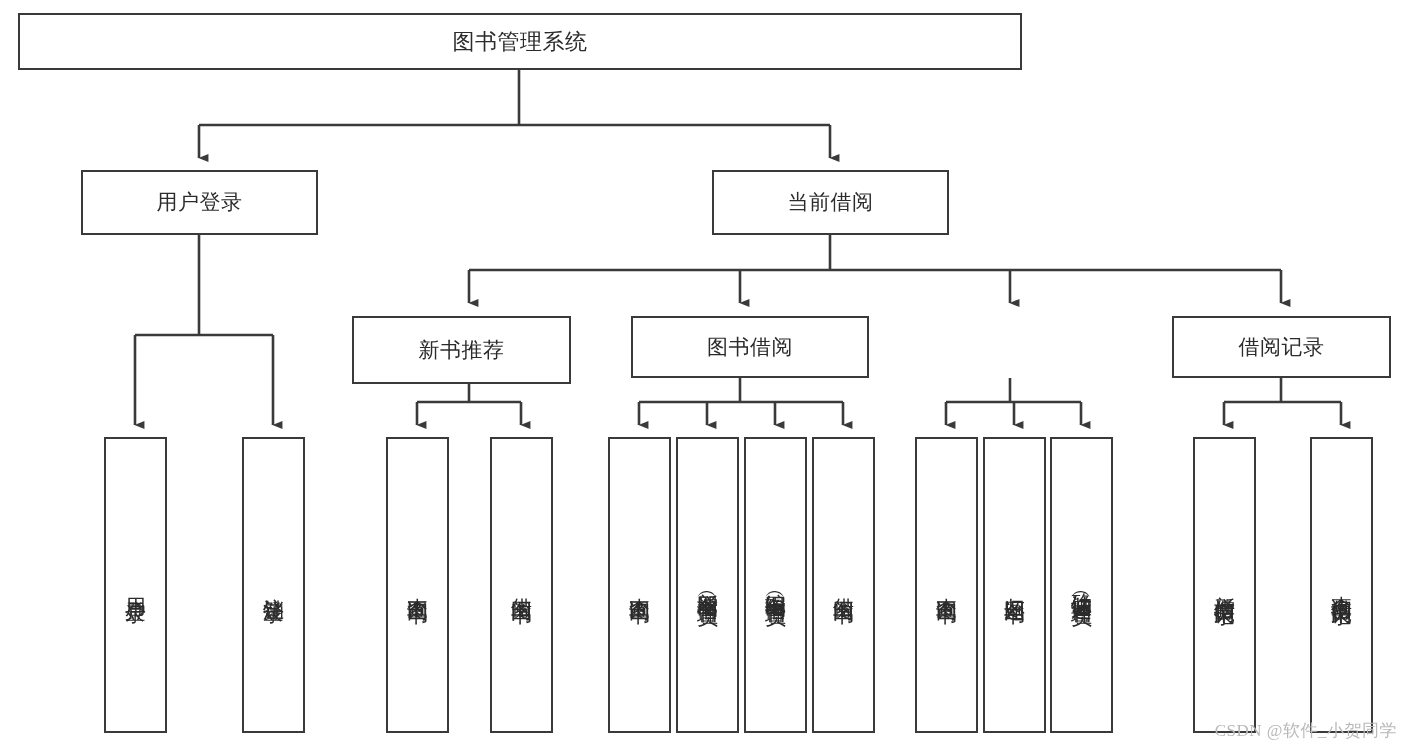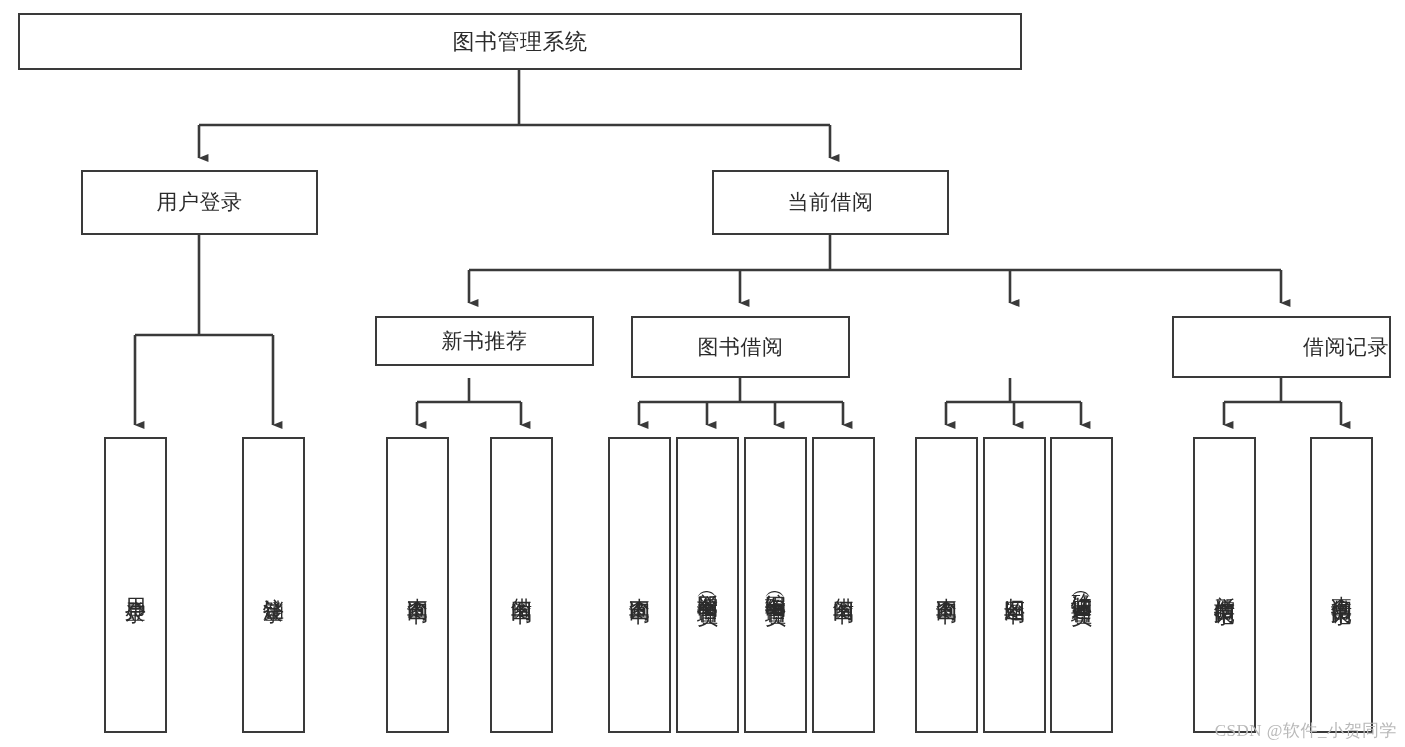--- a/index.html
+++ b/index.html
@@ -139,27 +139,27 @@
     <span class="lbl">图书管理系统</span>
   </div>
 
   <div class="node horiz" style="left:81px; top:170px; width:237px; height:65px;">
     <span class="lbl">用户登录</span>
   </div>
   <div class="node horiz" style="left:712px; top:170px; width:237px; height:65px;">
     <span class="lbl">当前借阅</span>
   </div>
 
-  <div class="node horiz" style="left:375px; top:316px; width:219px; height:50px;">
+  <div class="node horiz" style="left:352px; top:316px; width:219px; height:68px;">
     <span class="lbl">新书推荐</span>
   </div>
-  <div class="node horiz" style="left:631px; top:316px; width:219px; height:62px;">
+  <div class="node horiz" style="left:631px; top:316px; width:238px; height:62px;">
     <span class="lbl">图书借阅</span>
   </div>
-  <div class="node horiz" style="left:1172px; top:316px; width:219px; height:62px;justify-content:flex-end;">
+  <div class="node horiz" style="left:1172px; top:316px; width:219px; height:62px;">
     <span class="lbl">借阅记录</span>
   </div>
 
   <div class="node vert" style="left:104px; top:437px; width:63px; height:296px;">
     <span class="lbl">用户登录</span>
   </div>
   <div class="node vert" style="left:242px; top:437px; width:63px; height:296px;">
     <span class="lbl">注销登录</span>
   </div>
 

